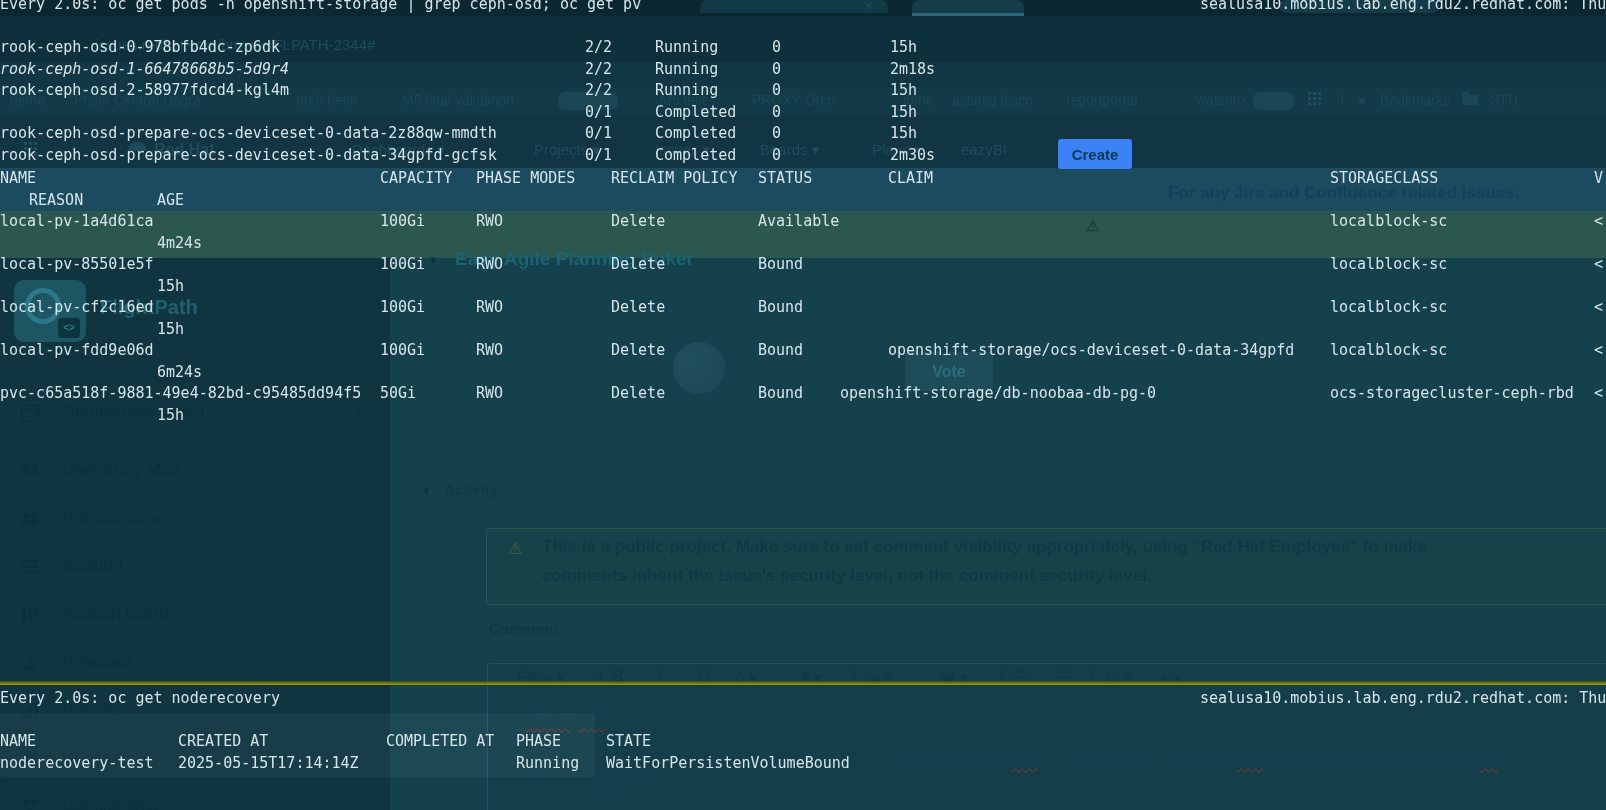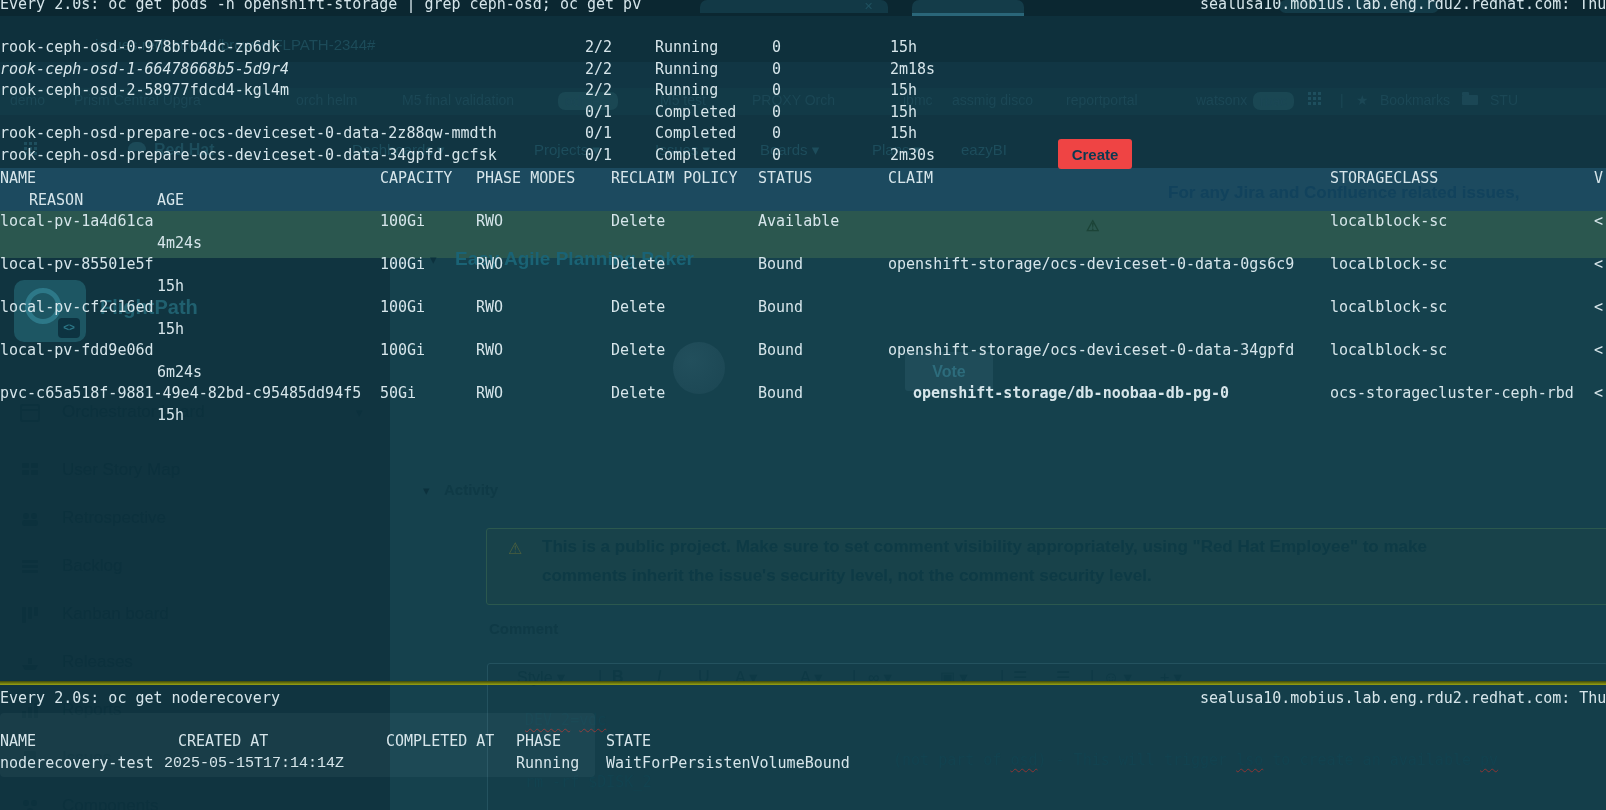--- a/index.html
+++ b/index.html
@@ -29,21 +29,21 @@
   .chip{background:#1a4753;border-radius:7px;padding:1px 7px;margin-left:-7px;}
   .nav{color:#1d4d5c;font-size:15px;}
   .brand{color:#1d4d5c;font-size:16px;font-weight:bold;}
   .hat{position:absolute;left:128px;top:142px;width:18px;height:9px;border-radius:9px 9px 2px 2px;background:#1c4a58;}
   .gridicon{position:absolute;width:3px;height:3px;background:#1e4f5e;
             box-shadow:5px 0 #1e4f5e,10px 0 #1e4f5e,0 5px #1e4f5e,5px 5px #1e4f5e,10px 5px #1e4f5e,0 10px #1e4f5e,5px 10px #1e4f5e,10px 10px #1e4f5e;}
   .folder{position:absolute;left:1462px;top:95px;width:16px;height:10px;background:#1b4755;border-radius:1px;}
   .folder:before{content:"";position:absolute;left:0;top:-3px;width:7px;height:3px;background:#1b4755;border-radius:1px 1px 0 0;}
   .star{color:#1b4755;font-size:14px;}
   .create-btn{position:absolute;left:1058px;top:139px;width:74px;height:30px;border-radius:3px;
-              background:#ef4444;color:#0b3a52;font-weight:bold;font-size:15px;
+              background:#3b82f6;color:#0b3a52;font-weight:bold;font-size:15px;
               display:flex;align-items:center;justify-content:center;}
   .banner-blue-t{color:#11425c;font-size:17px;font-weight:bold;}
   .banner-green-t{color:#133f35;font-size:17px;font-weight:bold;}
   .warn-tri{color:#1c4438;font-size:15px;font-weight:bold;}
   
   .logo{position:absolute;left:14px;top:280px;width:72px;height:62px;border-radius:10px;background:#1d5663;}
   .logo .ring{position:absolute;left:11px;top:8px;width:26px;height:26px;border-radius:50%;border:5px solid #2d7888;}
   .logo .badge{position:absolute;left:44px;top:38px;width:22px;height:20px;border-radius:4px;background:#0d3341;
                color:#2d7888;font-size:10px;font-weight:bold;text-align:center;line-height:20px;}
   .project{color:#20606f;font-size:20px;font-weight:bold;}
@@ -308,21 +308,20 @@
       <span class="abs tl" style="left: 611px; top: 213px;">Delete</span>
       <span class="abs tl" style="left: 758px; top: 213px;">Available</span>
       <span class="abs tl" style="left: 1330px; top: 213px;">localblock-sc</span>
       <span class="abs tl" style="left: 1594px; top: 213px;">&lt;</span>
       <span class="abs tl" style="left: 157px; top: 234.5px;">4m24s</span>
       <span class="abs tl" style="left: 0px; top: 256px;">local-pv-85501e5f</span>
       <span class="abs tl" style="left: 380px; top: 256px;">100Gi</span>
       <span class="abs tl" style="left: 476px; top: 256px;">RWO</span>
       <span class="abs tl" style="left: 611px; top: 256px;">Delete</span>
       <span class="abs tl" style="left: 758px; top: 256px;">Bound</span>
-      <span class="abs tl" style="left: 888px; top: 256px;">openshift-storage/ocs-deviceset-0-data-0gs6c9</span>
       <span class="abs tl" style="left: 1330px; top: 256px;">localblock-sc</span>
       <span class="abs tl" style="left: 1594px; top: 256px;">&lt;</span>
       <span class="abs tl" style="left: 157px; top: 277.5px;">15h</span>
       <span class="abs tl" style="left: 0px; top: 299px;">local-pv-cf2c16ed</span>
       <span class="abs tl" style="left: 380px; top: 299px;">100Gi</span>
       <span class="abs tl" style="left: 476px; top: 299px;">RWO</span>
       <span class="abs tl" style="left: 611px; top: 299px;">Delete</span>
       <span class="abs tl" style="left: 758px; top: 299px;">Bound</span>
       <span class="abs tl" style="left: 1330px; top: 299px;">localblock-sc</span>
       <span class="abs tl" style="left: 1594px; top: 299px;">&lt;</span>
@@ -334,31 +333,31 @@
       <span class="abs tl" style="left: 758px; top: 342px;">Bound</span>
       <span class="abs tl" style="left: 888px; top: 342px;">openshift-storage/ocs-deviceset-0-data-34gpfd</span>
       <span class="abs tl" style="left: 1330px; top: 342px;">localblock-sc</span>
       <span class="abs tl" style="left: 1594px; top: 342px;">&lt;</span>
       <span class="abs tl" style="left: 157px; top: 363.5px;">6m24s</span>
       <span class="abs tl" style="left: 0px; top: 385px;">pvc-c65a518f-9881-49e4-82bd-c95485dd94f5</span>
       <span class="abs tl" style="left: 380px; top: 385px;">50Gi</span>
       <span class="abs tl" style="left: 476px; top: 385px;">RWO</span>
       <span class="abs tl" style="left: 611px; top: 385px;">Delete</span>
       <span class="abs tl" style="left: 758px; top: 385px;">Bound</span>
-      <span class="abs tl" style="left: 913px; top: 385px; font-weight: bold;">openshift-storage/db-noobaa-db-pg-0</span>
+      <span class="abs tl" style="left: 840px; top: 385px;">openshift-storage/db-noobaa-db-pg-0</span>
       <span class="abs tl" style="left: 1330px; top: 385px;">ocs-storagecluster-ceph-rbd</span>
       <span class="abs tl" style="left: 1594px; top: 385px;">&lt;</span>
       <span class="abs tl" style="left: 157px; top: 406.5px;">15h</span>
       <span class="abs tl" style="left: 0px; top: 733px;">NAME</span>
       <span class="abs tl" style="left: 178px; top: 733px;">CREATED AT</span>
       <span class="abs tl" style="left: 386px; top: 733px;">COMPLETED AT</span>
       <span class="abs tl" style="left: 516px; top: 733px;">PHASE</span>
       <span class="abs tl" style="left: 606px; top: 733px;">STATE</span>
       <span class="abs tl" style="left: 0px; top: 754.5px;">noderecovery-test</span>
-      <span class="abs tl" style="left: 164px; top: 754.5px; font-family: Liberation Mono, monospace;">2025-05-15T17:14:14Z</span>
+      <span class="abs tl" style="left: 178px; top: 754.5px;">2025-05-15T17:14:14Z</span>
       <span class="abs tl" style="left: 516px; top: 754.5px;">Running</span>
       <span class="abs tl" style="left: 606px; top: 754.5px;">WaitForPersistenVolumeBound</span>
     </div>
 
   <div class="tl" style="left:0;top:-4px;">Every 2.0s: oc get pods -n openshift-storage | grep ceph-osd; oc get pv</div>
   <div class="tl" style="left:1200px;top:-4px;">sealusa10.mobius.lab.eng.rdu2.redhat.com: Thu</div>
   <div class="tl" style="left:0;top:690px;">Every 2.0s: oc get noderecovery</div>
   <div class="tl" style="left:1200px;top:690px;">sealusa10.mobius.lab.eng.rdu2.redhat.com: Thu</div>
 </div>
 

